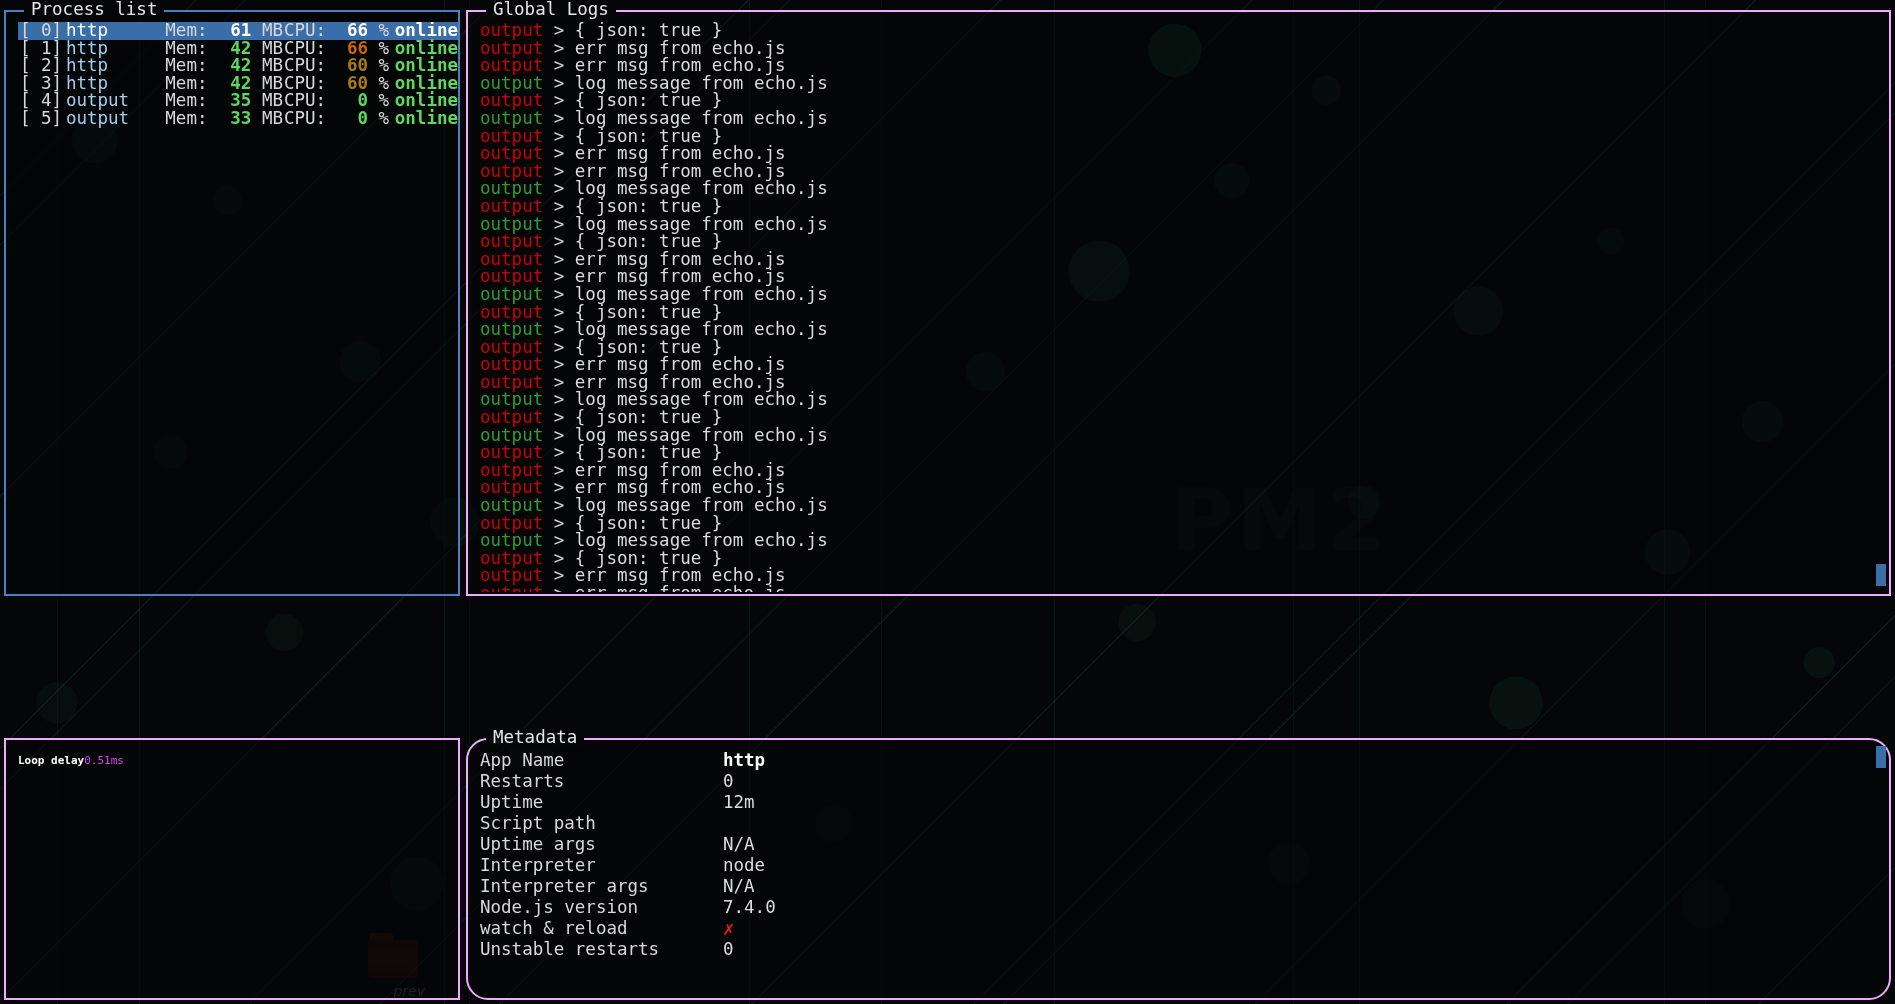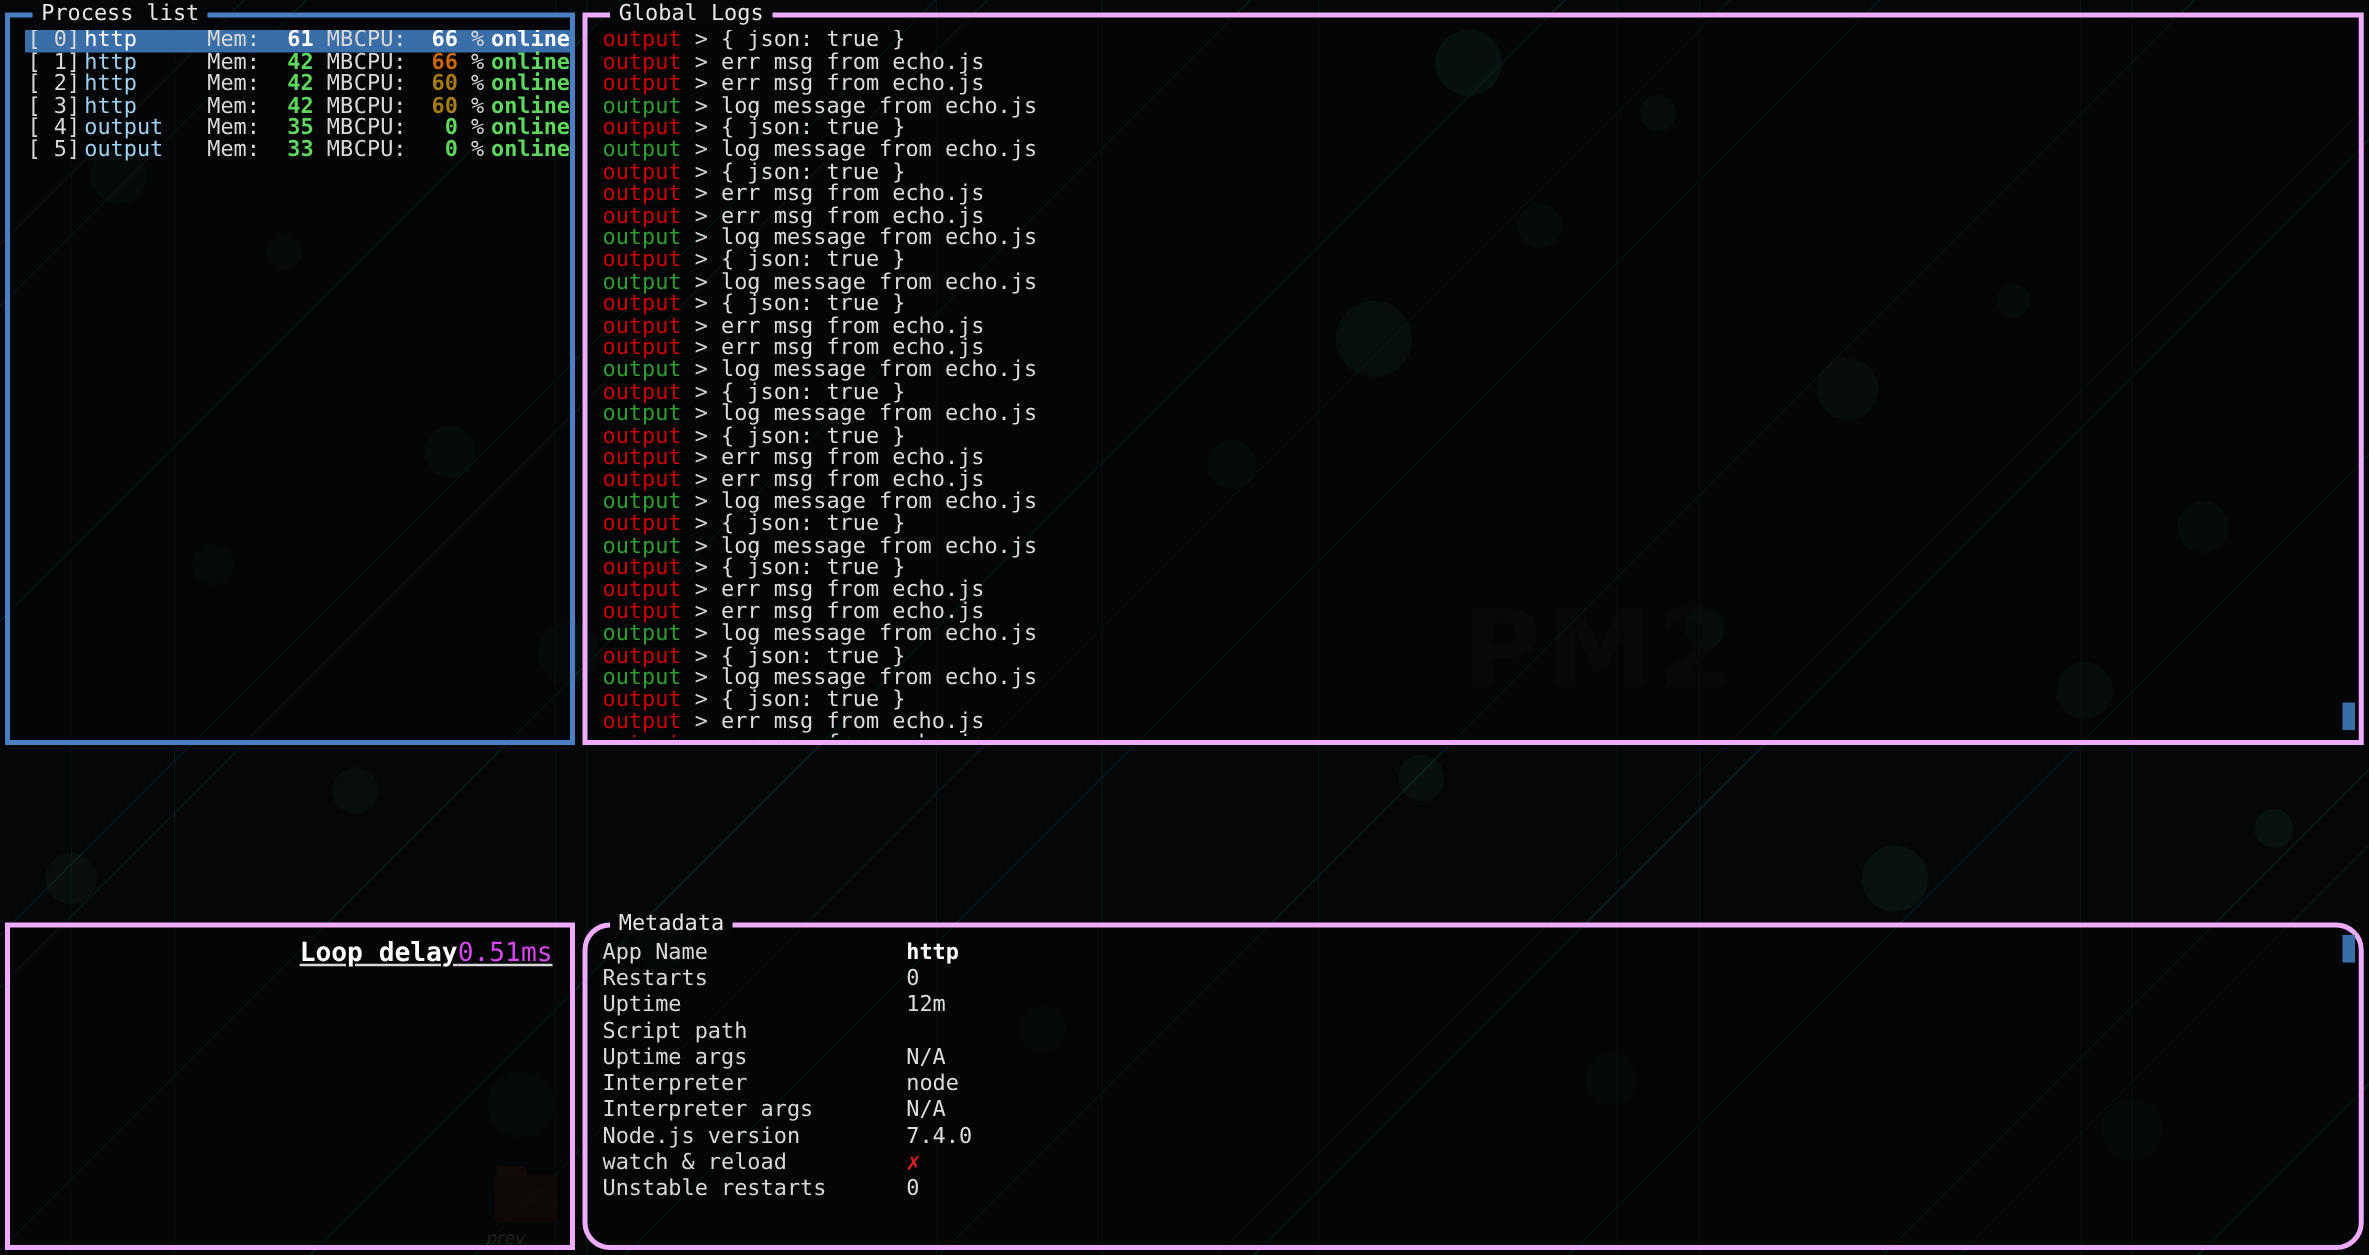--- a/index.html
+++ b/index.html
@@ -56,23 +56,23 @@
     position: absolute;
     left: 1170px; top: 510px;
     font-family: "DejaVu Sans", sans-serif;
     font-size: 86px; font-weight: bold;
     letter-spacing: 4px;
     color: rgba(255,255,255,0.028);
     user-select: none;
   }
   #desktop-folder {
     position: absolute;
-    left: 389px; top: 940px;
+    left: 361px; top: 940px;
     width: 64px;
-    text-align: left;
+    text-align: right;
     opacity: 0.55;
     font-style: italic;
   }
   #desktop-folder .folder-glyph {
     width: 50px; height: 38px;
     margin: 0 auto;
     background: linear-gradient(180deg, #2a1409 0%, #3a1a0a 55%, #2d1206 100%);
     border-radius: 2px 4px 3px 3px;
     position: relative;
   }
@@ -82,21 +82,21 @@
     background: #3a1a0a; border-radius: 3px 5px 0 0;
   }
   #desktop-folder .folder-label {
     font-family: "DejaVu Sans", sans-serif;
     font-size: 14px; color: #6a6a6a; margin-top: 3px;
   }
 
   
   .panel {
     position: absolute;
-    border: 4px solid #f0abfc;
+    border: 2px solid #f0abfc;
     background: rgba(4,6,7,0.55);
   }
   .panel.selected { border-color: #4b7fc4; }
   .panel-title {
     position: absolute;
     top: -12px; left: 18px;
     padding: 0 7px;
     background: #050607;
     color: #e6e6e6;
     font-size: 17.5px;
@@ -145,25 +145,24 @@
   }
   .log-app { font-weight: normal; }
   .log-app.err { color: #cc0000; }
   .log-app.out { color: #2f9e2f; }
   .log-sep  { color: #d0d0d0; }
   .log-msg  { color: #dcdcdc; }
 
   
   #custom-metrics { left: 4px; top: 738px; width: 456px; height: 262px; }
   .metric-row {
-    display: flex; justify-content: flex-end;
+    display: flex; justify-content: flex-start;
     padding-right: 14px;
     height: 21px; line-height: 21px;
-    font-size: 21px;
-    text-decoration: underline;
+    font-size: 11px;
   }
   .metric-name  { color: #ffffff; font-weight: bold; }
   .metric-value { color: #d946ef; }
 
   
   #metadata { left: 466px; top: 738px; width: 1425px; height: 262px; border-radius: 22px; }
   .meta-row {
     display: flex;
     height: 21px; line-height: 21px;
     font-size: 17.5px; white-space: pre;

